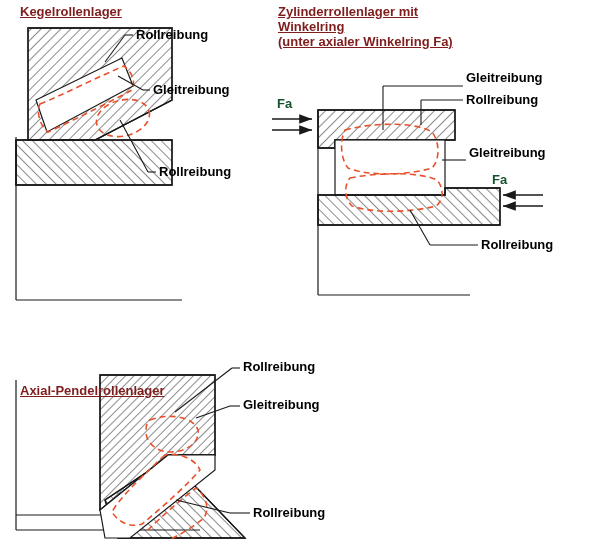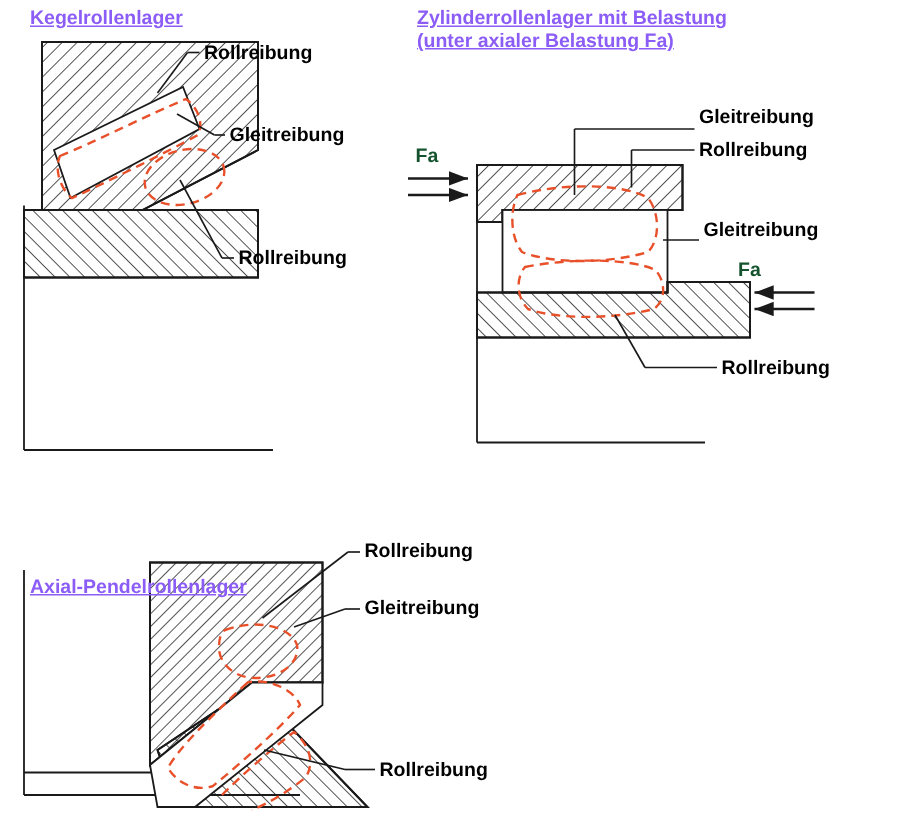--- a/index.html
+++ b/index.html
@@ -23,21 +23,21 @@
   .diagram-svg {
     position: absolute;
     left: 0; top: 0;
     width: 600px;
     height: 550px;
   }
   .title {
     position: absolute;
     font-weight: bold;
     font-size: 13px;
-    color: #8b5cf6;
+    color: #7f1d1d;
     text-decoration: underline;
     white-space: nowrap;
     line-height: 15px;
   }
   .label {
     position: absolute;
     font-weight: bold;
     font-size: 13px;
     color: #000;
     white-space: nowrap;
@@ -194,22 +194,22 @@
         <line x1="230" y1="406" x2="240" y2="406"></line>
         <line x1="176" y1="500" x2="230" y2="513"></line>
         <line x1="230" y1="513" x2="250" y2="513"></line>
       </g>
     </g>
   </svg>
 
   <div class="title" id="t-kegel">Kegelrollenlager</div>
 
   <div class="title" id="t-zyl">
-    <span>Zylinderrollenlager mit Belastung</span><br>
-    <span>(unter axialer Belastung Fa)</span>
+    <span>Zylinderrollenlager mit Winkelring</span><br>
+    <span>(unter axialer Winkelring Fa)</span>
   </div>
 
   <div class="title" id="t-axial">Axial-Pendelrollenlager</div>
 
   <div class="label" style="left:136px; top:27px;">Rollreibung</div>
   <div class="label" style="left:153px; top:82px;">Gleitreibung</div>
   <div class="label" style="left:159px; top:164px;">Rollreibung</div>
 
   <div class="label" style="left:466px; top:70px;">Gleitreibung</div>
   <div class="label" style="left:466px; top:92px;">Rollreibung</div>

